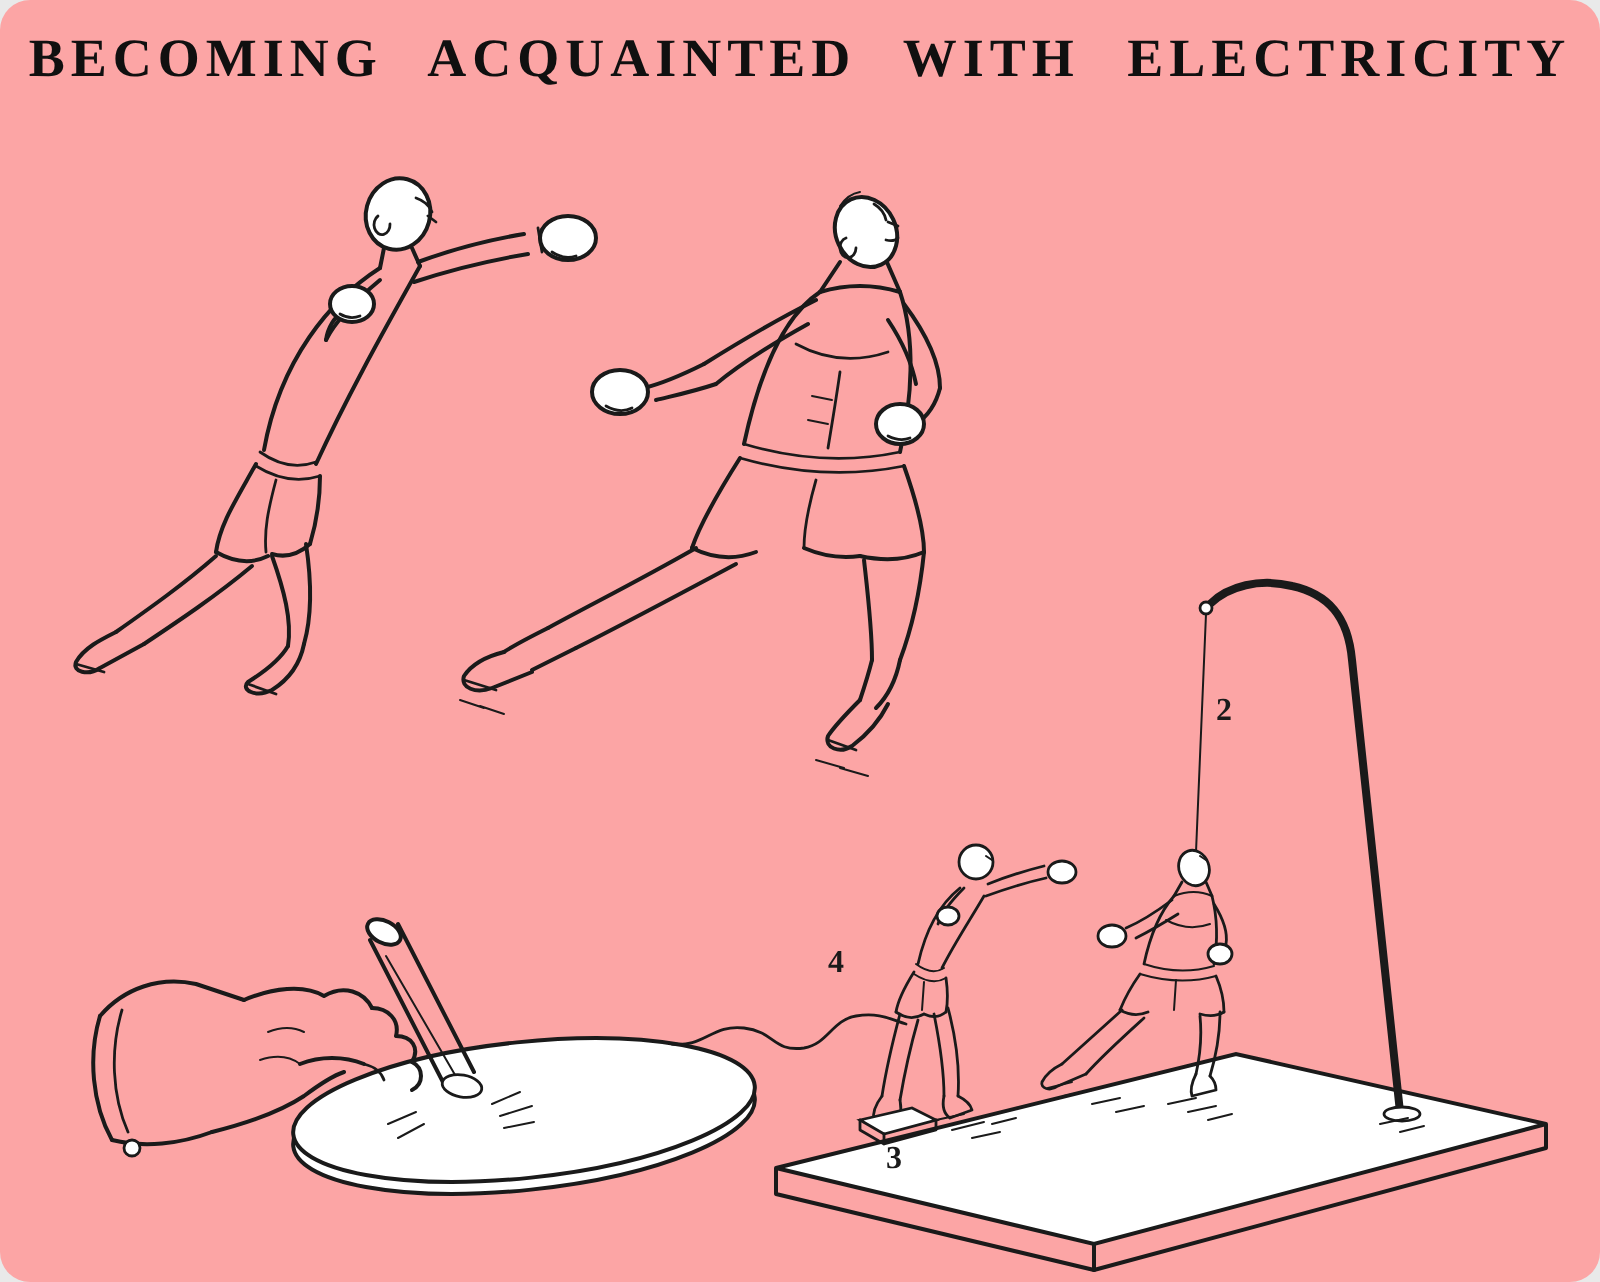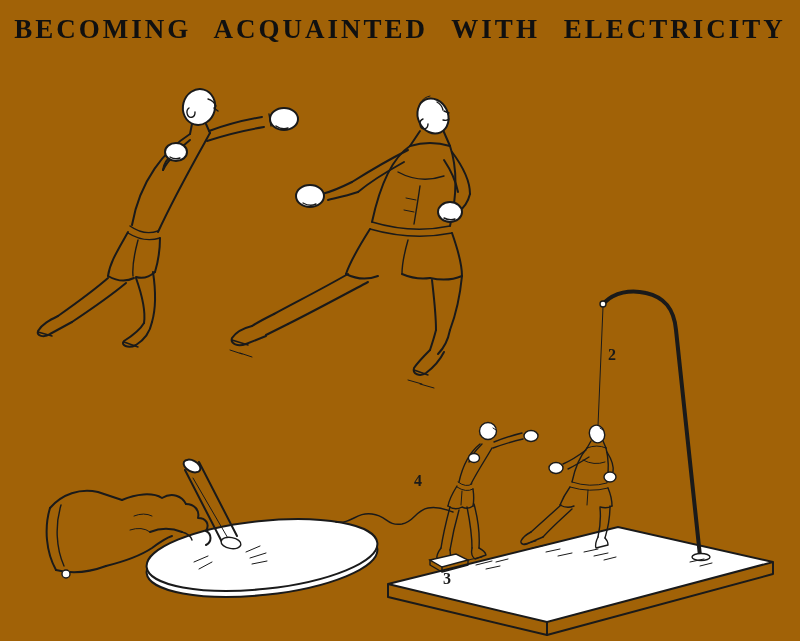--- a/index.html
+++ b/index.html
@@ -1,21 +1,22 @@
 <!DOCTYPE html>
 <html><head>
 <meta charset="utf-8">
 <style>
   html,body{margin:0;padding:0;background:#e9e9e9;}
   .page{
     position:relative;
     width:800px;height:641px;
-    background:#a16207;
+    background:#fca5a5;
     overflow:hidden;
     font-family:"Liberation Serif", serif;
+    border-radius:15px;
   }
   .title{
     position:absolute;
     top:14px;left:0;right:0;
     text-align:center;
     font-size:27px;
     font-weight:bold;
     letter-spacing:3px;
     word-spacing:14px;
     color:#101010;

